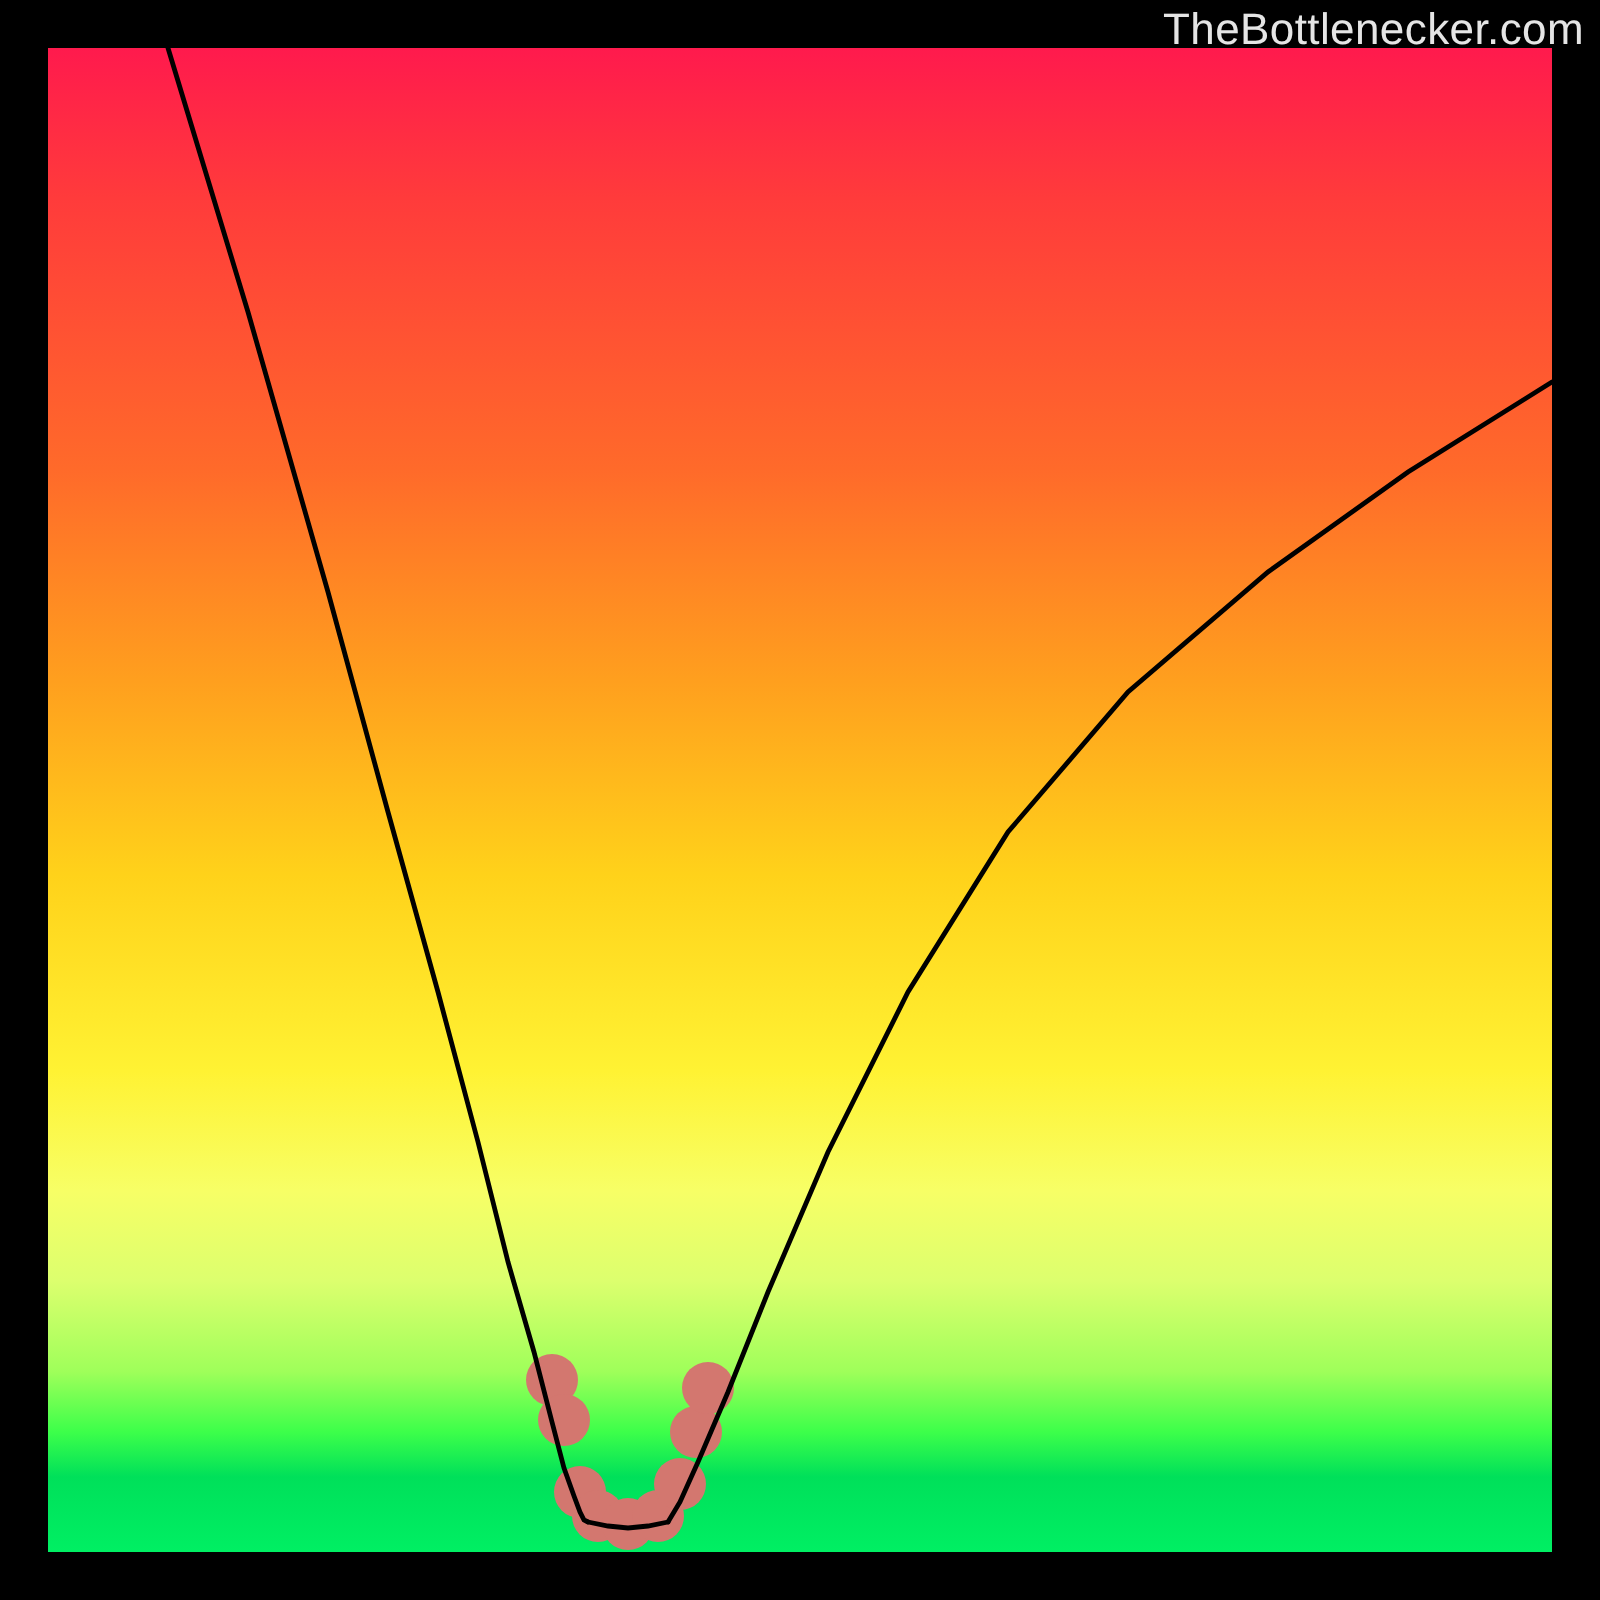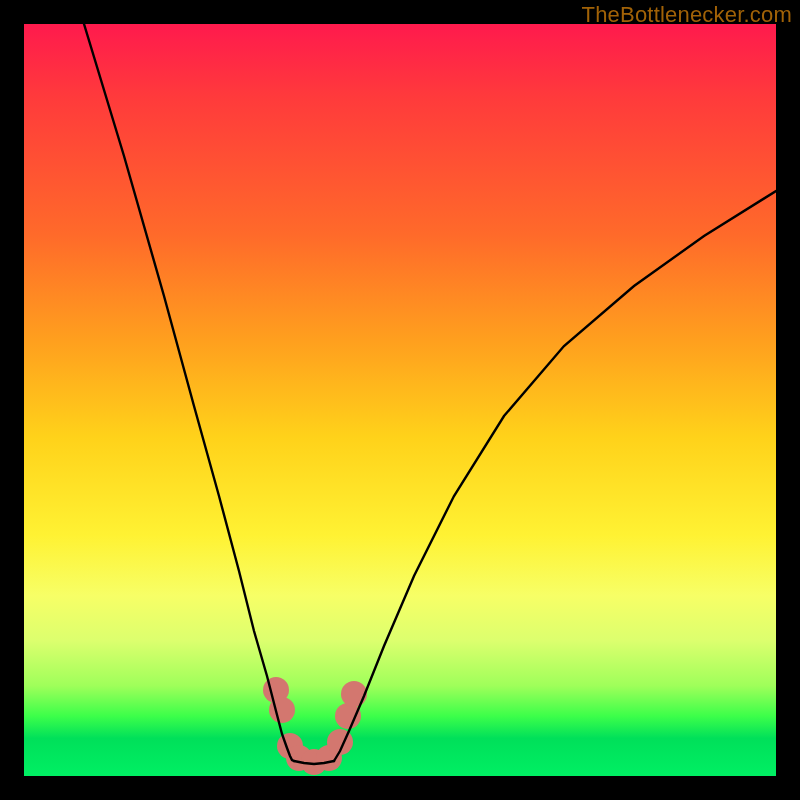--- a/index.html
+++ b/index.html
@@ -42,21 +42,21 @@
       #9fff5a 88%,
       #3dff4a 92%,
       #00e05a 95%,
       #00ef63 100%
     );
   }
   .watermark {
     position: absolute;
     top: 2px;
     right: 8px;
-    color: #a16207;
+    color: #e5e5e5;
     font-size: 22px;
     letter-spacing: 0.2px;
     user-select: none;
     margin-left: 28px;
   }
   svg.curves {
     position: absolute;
     inset: 0;
   }
 </style>

